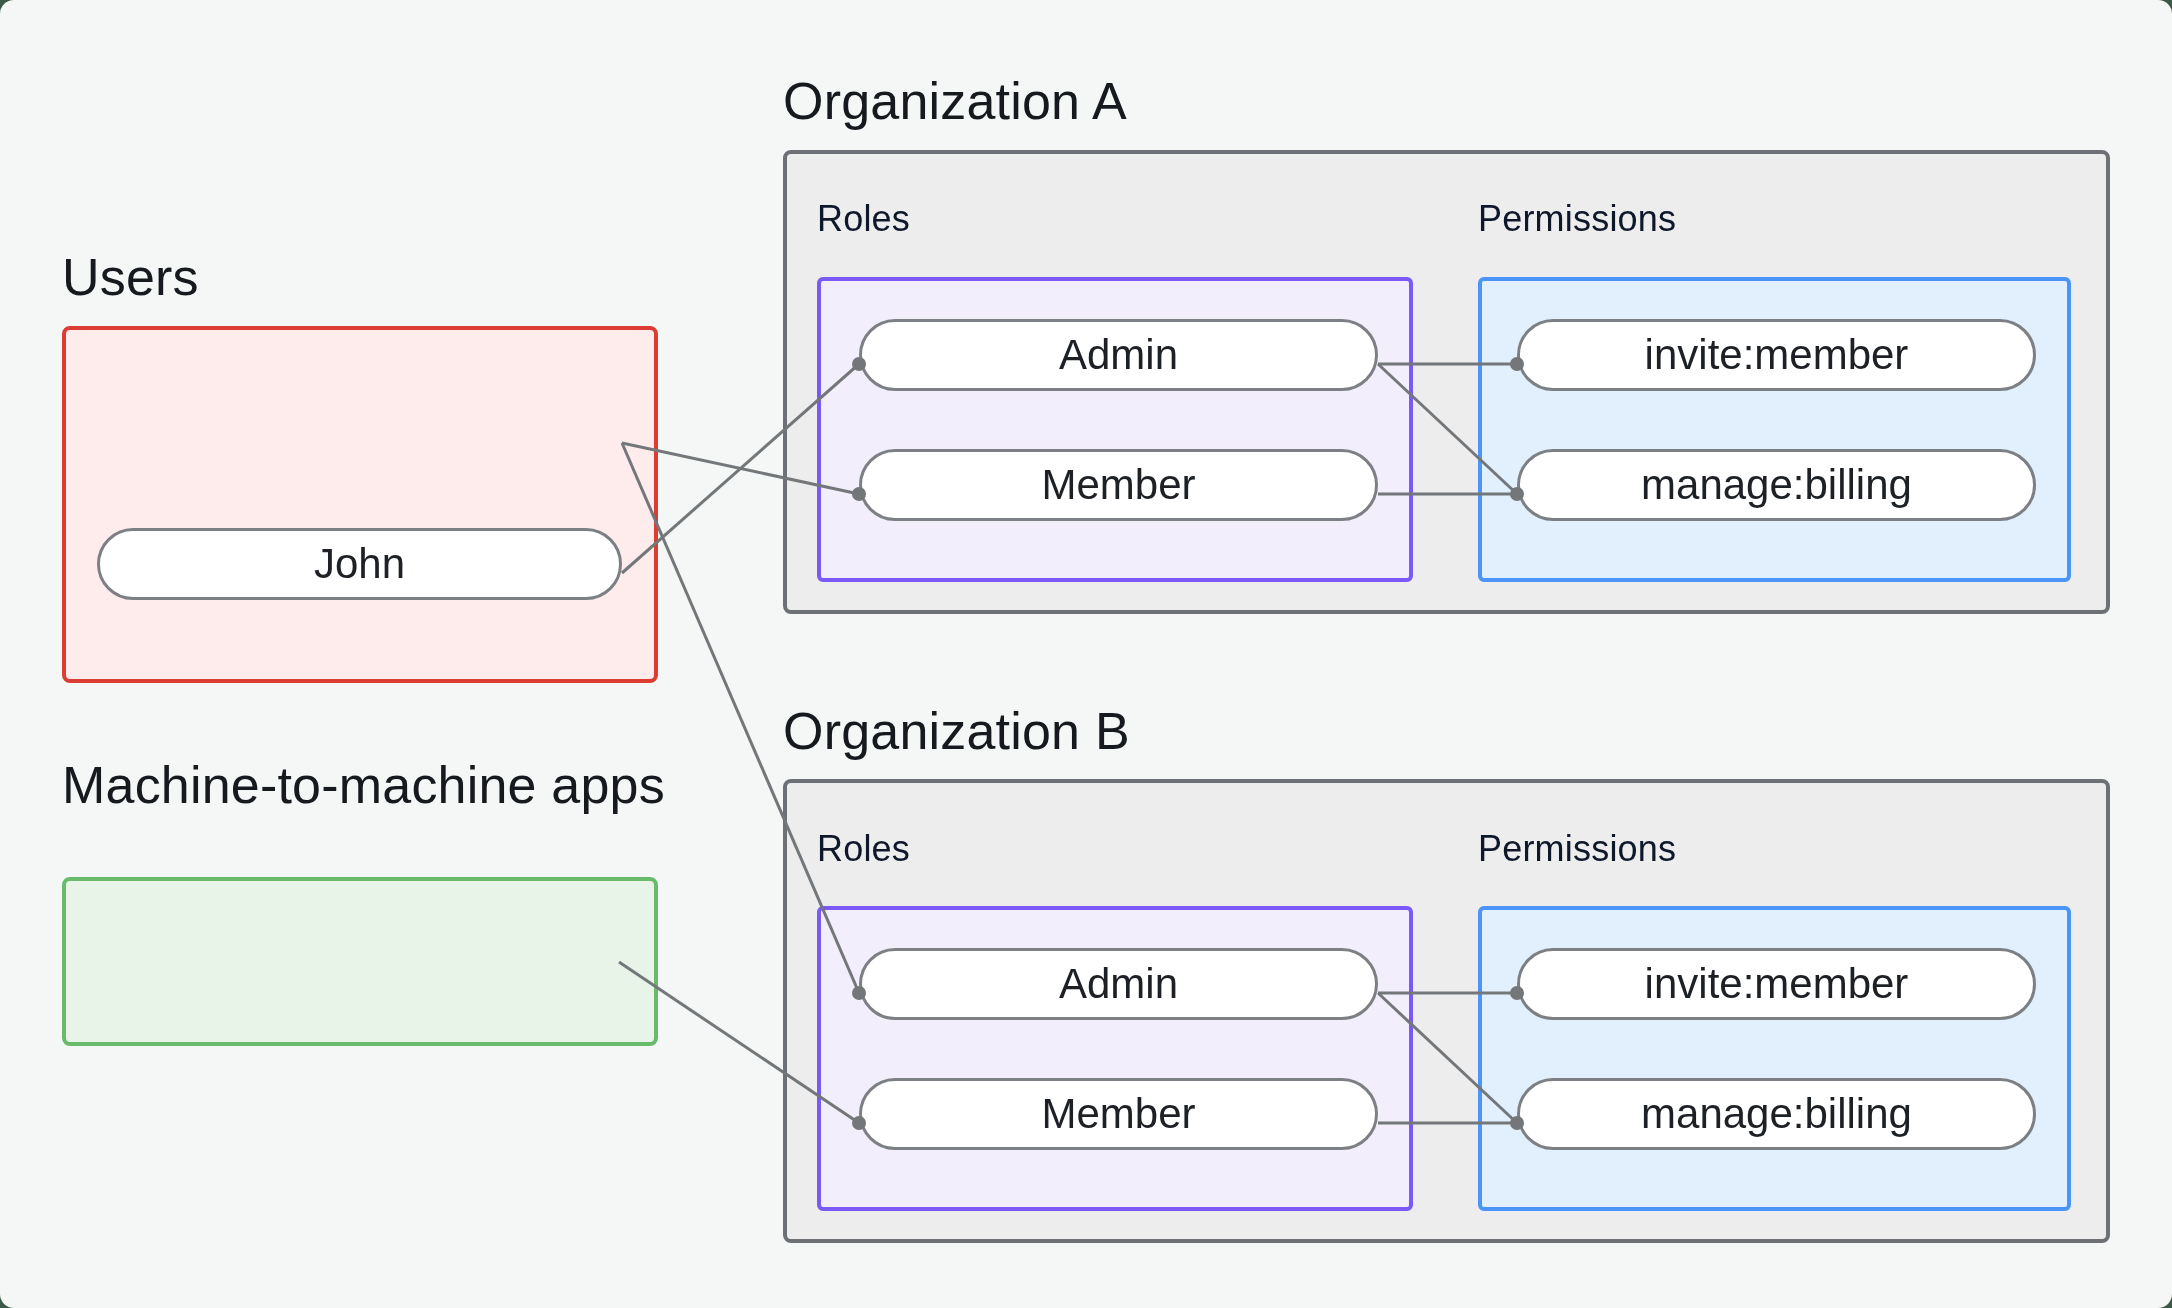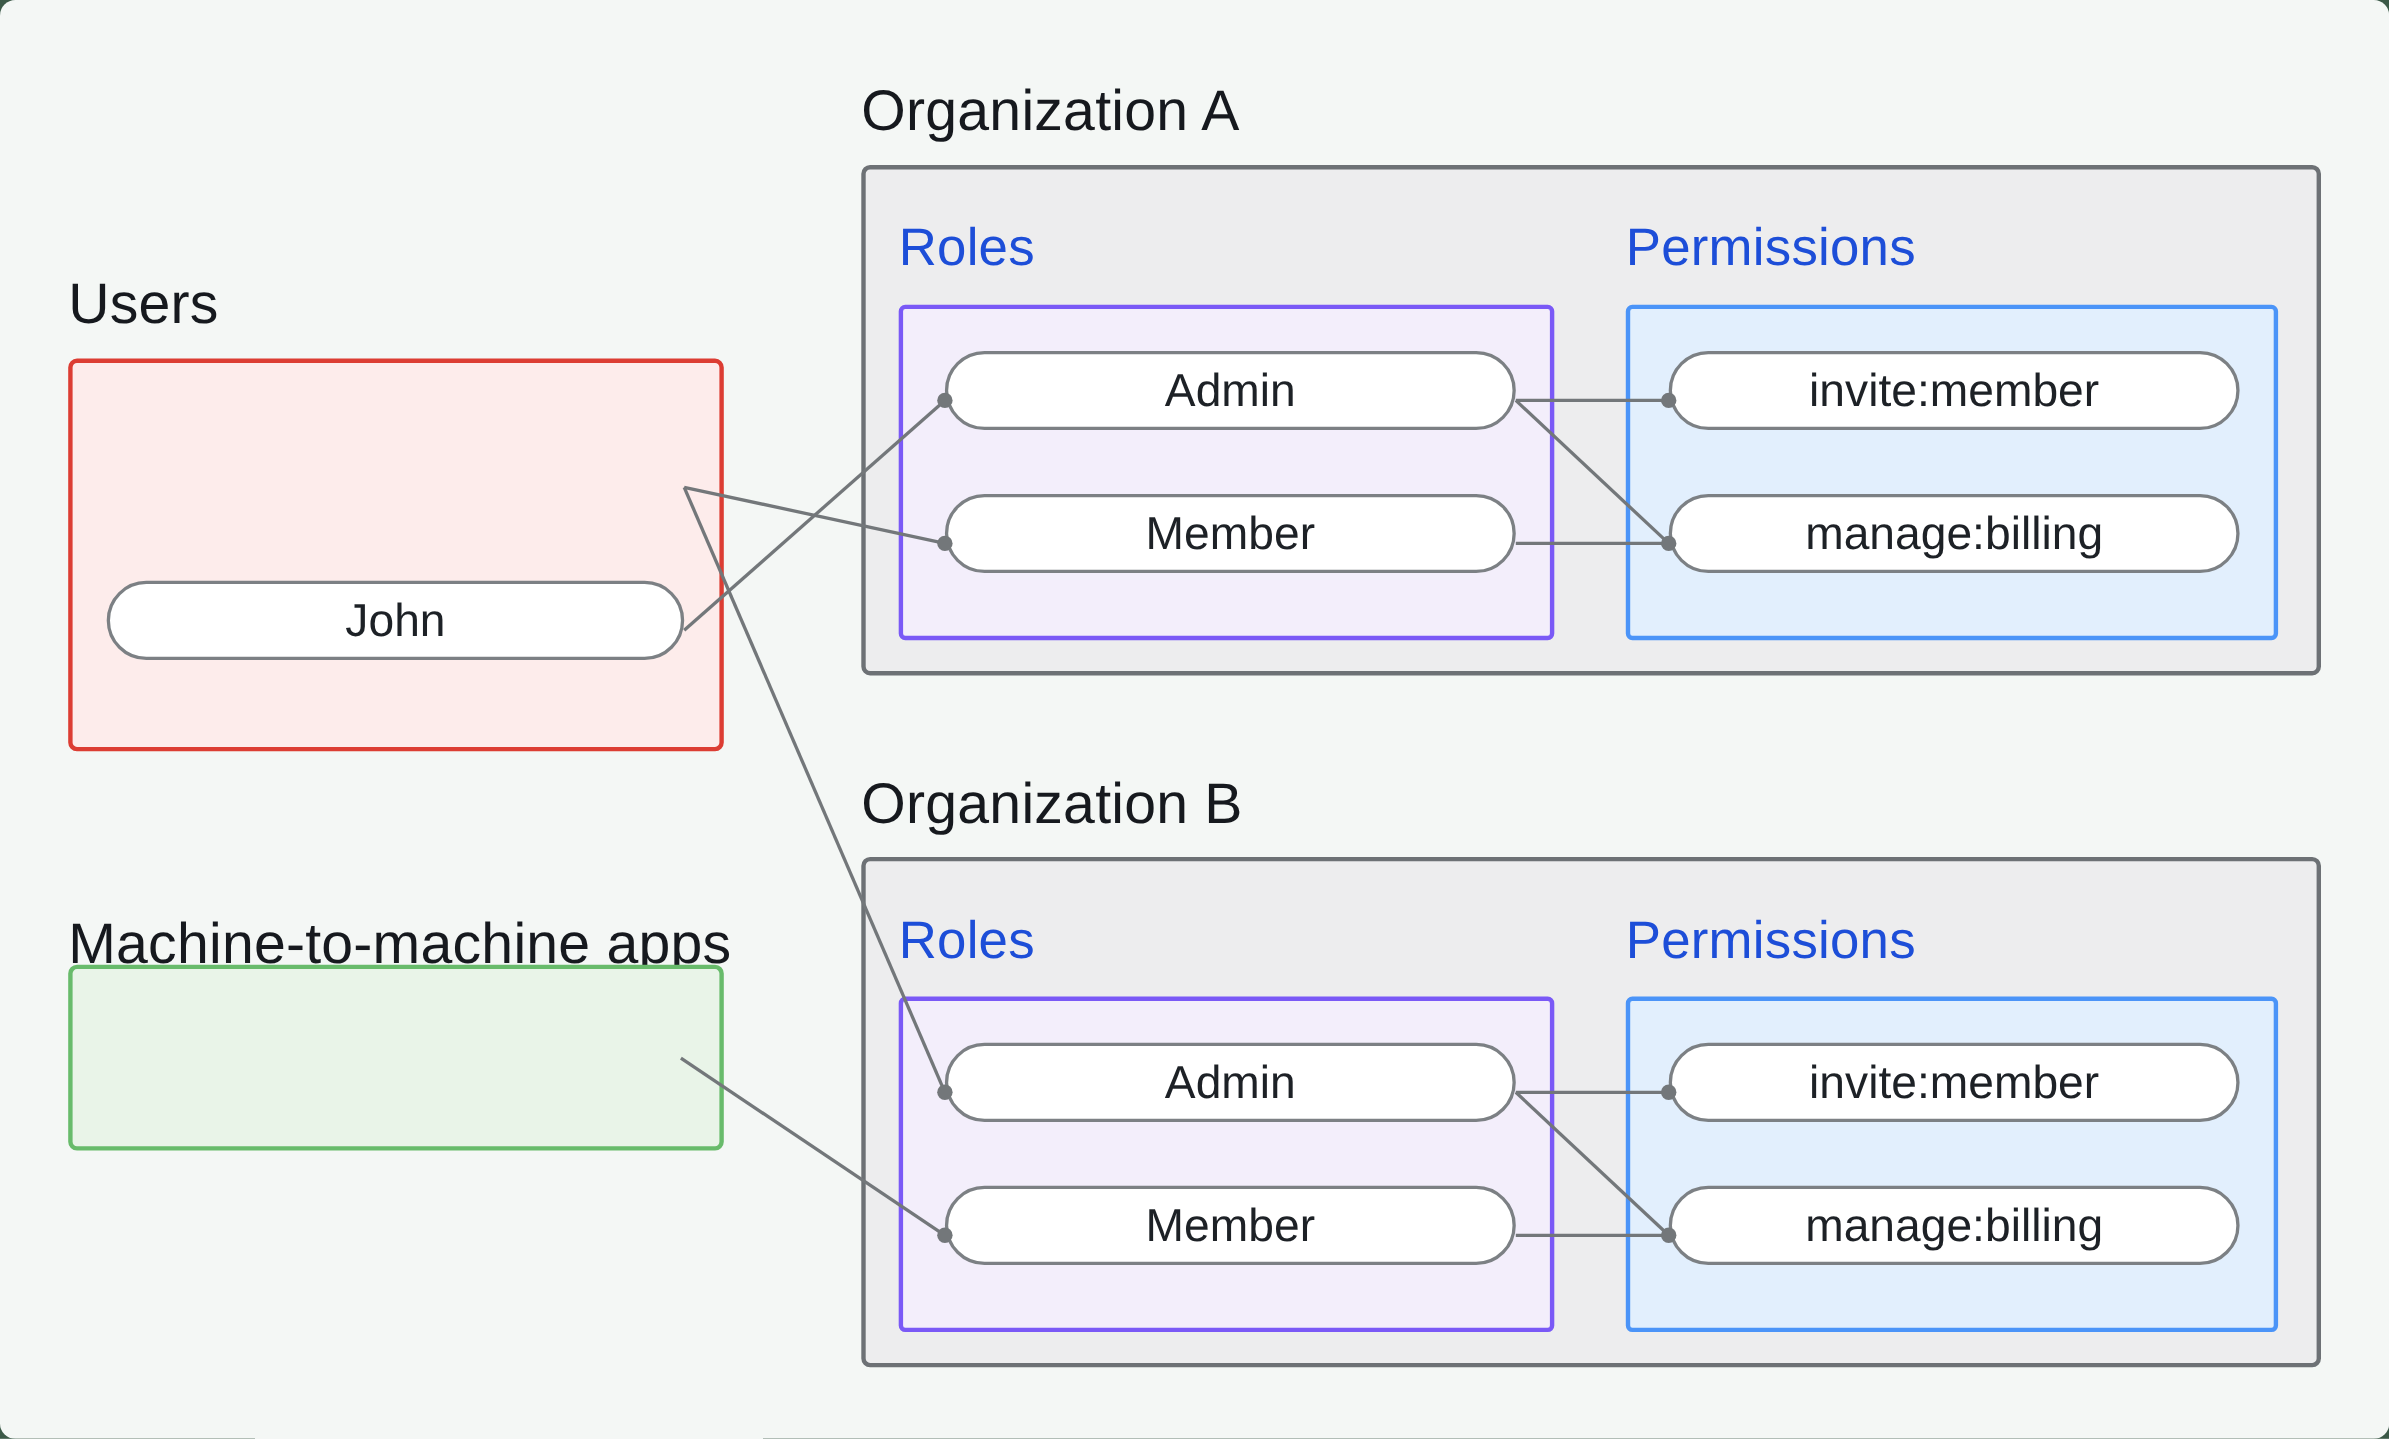--- a/index.html
+++ b/index.html
@@ -16,21 +16,21 @@
   .card{
     position:relative; width:2172px; height:1308px;
     background:var(--page-bg); border-radius:14px; overflow:hidden;
   }
   .stage{position:absolute; inset:0;}
   .section-label{
     position:absolute; font-size:52px; font-weight:500; color:#16191e;
     line-height:1.15; white-space:nowrap; letter-spacing:0.2px;
   }
   .inner-label{
-    position:absolute; font-size:48px; font-weight:500; color:#1d4ed8;
+    position:absolute; font-size:36px; font-weight:500; color:#0f172a;
     line-height:1.15; white-space:nowrap; letter-spacing:0.2px;text-align:right;
   }
   .group-box{position:absolute; box-sizing:border-box; border-radius:8px;}
   .users-box{left:62px; top:326px; width:596px; height:357px;
     background:var(--red-fill); border:4px solid var(--red-border);}
   .m2m-box{left:62px; top:877px; width:596px; height:169px;
     background:var(--green-fill); border:4px solid var(--green-border);}
   .org-box{background:var(--org-fill); border:4px solid var(--org-border); border-radius:8px;}
   .orgA-box{left:783px; top:150px; width:1327px; height:464px;}
   .orgB-box{left:783px; top:779px; width:1327px; height:464px;}
@@ -49,21 +49,21 @@
 </head>
 <body>
 
 <div class="card">
   <div class="stage">
 
     <div class="section-label" style="left:62px; top:248px">Users</div>
     <div class="group-box users-box"></div>
     <div class="pill" style="left:97px; top:528px; width:525px">John</div>
 
-    <div class="section-label" style="left:62px; top:829px">Machine-to-machine apps</div>
+    <div class="section-label" style="left:62px; top:756px">Machine-to-machine apps</div>
     <div class="group-box m2m-box"></div>
 
     <div class="section-label" style="left:783px; top:72px">Organization A</div>
     <div class="group-box org-box orgA-box"></div>
     <div class="inner-label" style="left:817px; top:198px">Roles</div>
     <div class="inner-label" style="left:1478px; top:198px">Permissions</div>
     <div class="roles-box" style="left:817px; top:277px"></div>
     <div class="perms-box" style="left:1478px; top:277px"></div>
     <div class="pill" style="left:859px; top:319px; width:519px">Admin</div>
     <div class="pill" style="left:859px; top:449px; width:519px">Member</div>

